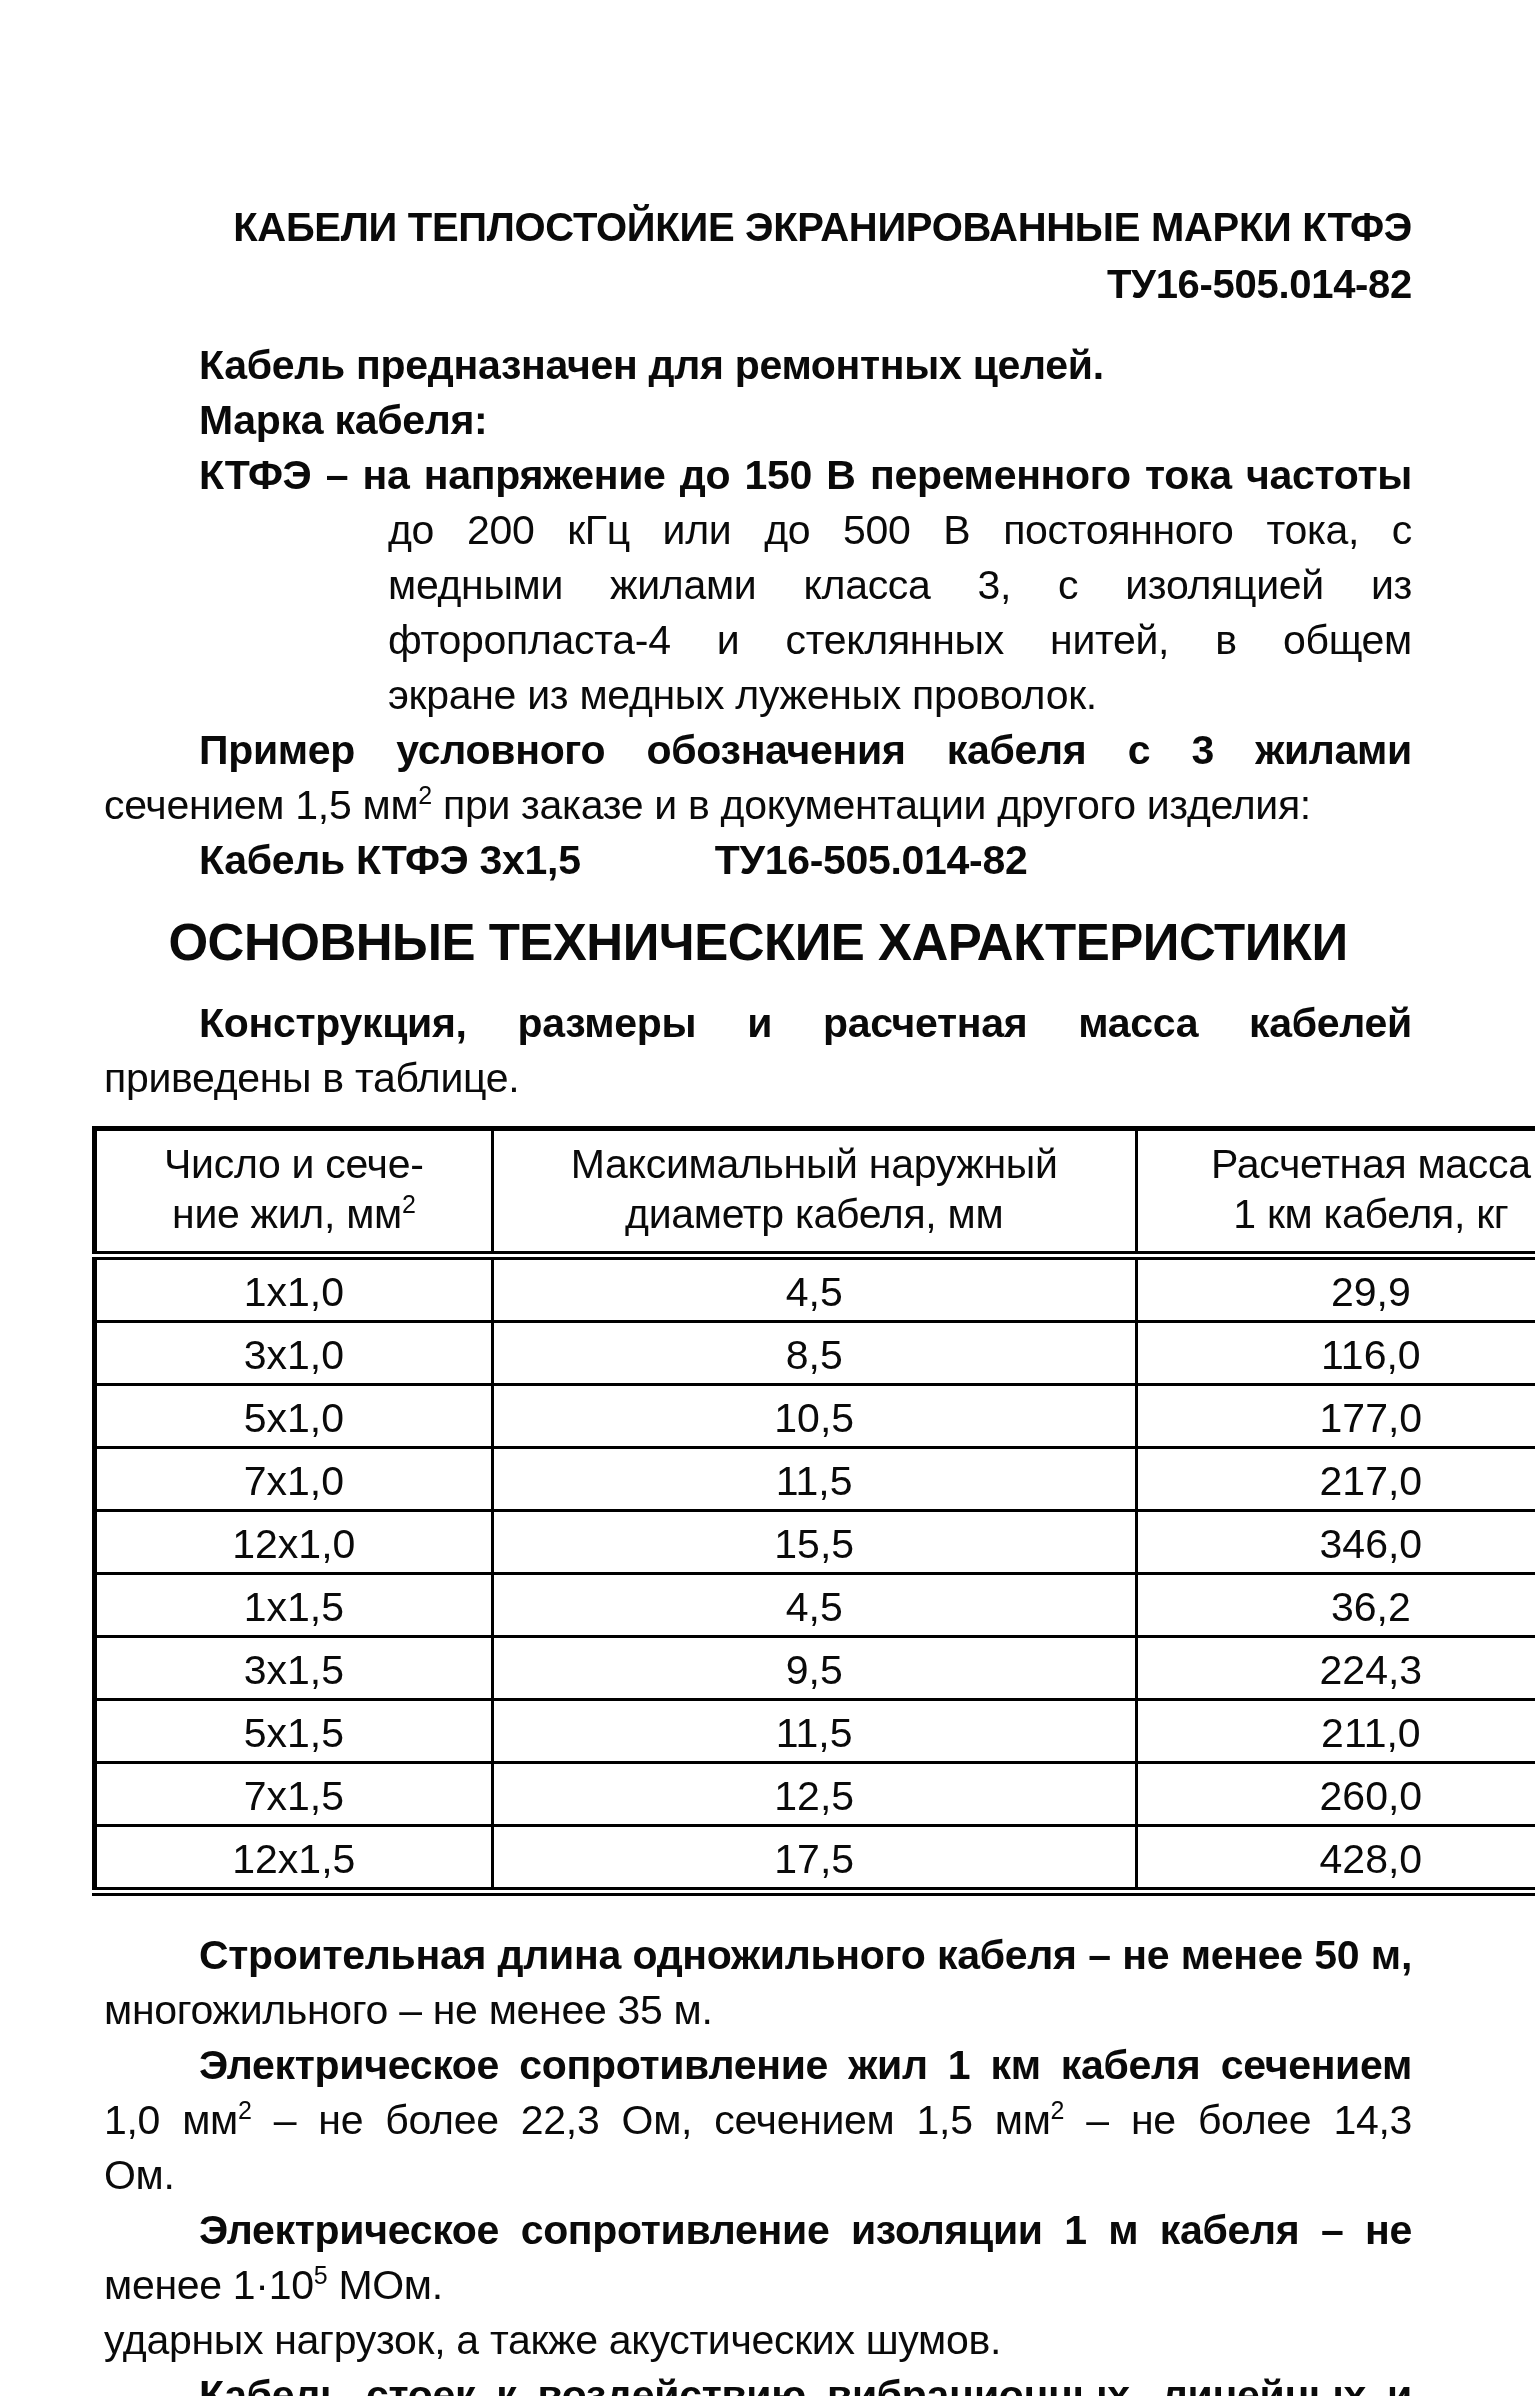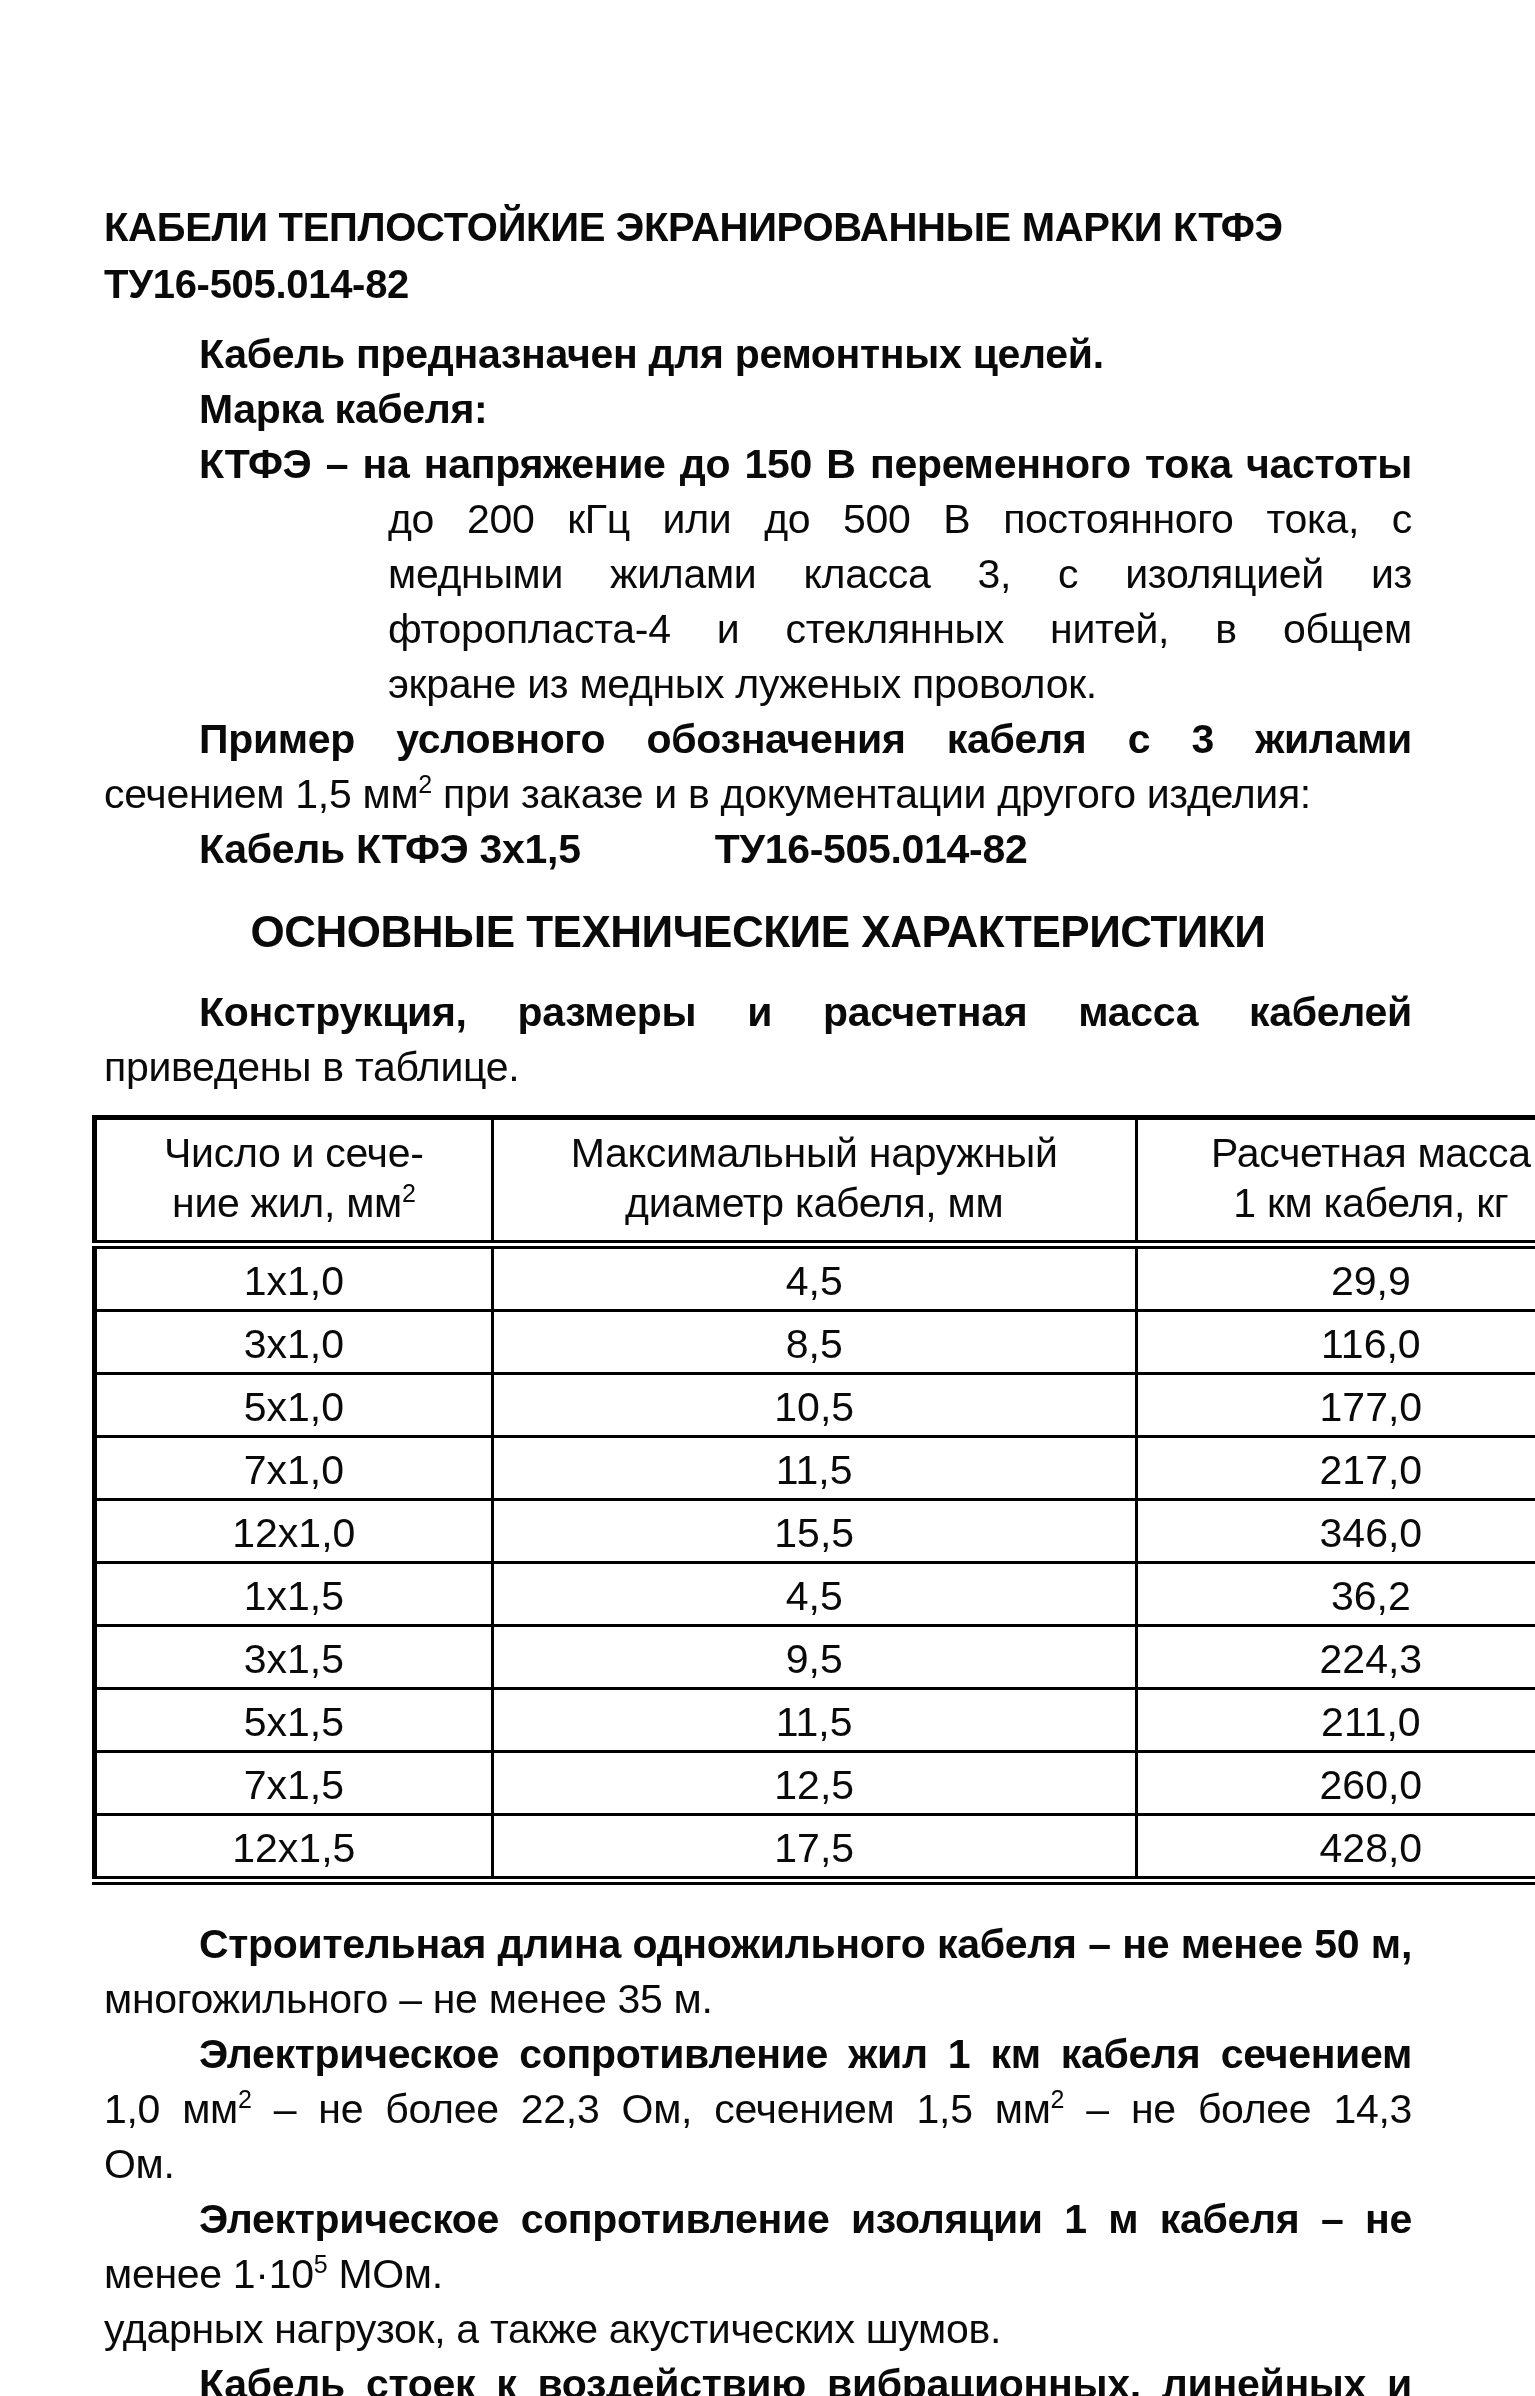--- a/index.html
+++ b/index.html
@@ -20,27 +20,27 @@
     overflow: hidden;
     -webkit-font-smoothing: antialiased;
   }
   .content {
     position: absolute;
     left: 104px;
     top: 199px;
     width: 1308px;
   }
   .doc-title {
-    text-align: left;
+    text-align: right;
     font-weight: bold;
     font-size: 40px;
     letter-spacing: -1px;
     line-height: 57px;
     white-space: nowrap;
-    margin: 0 0 14px 0;
+    margin: 0 0 25px 0;
   }
   .line {
     display: block;
     letter-spacing: -0.3px;
   }
   .j {
     text-align: justify;
     text-align-last: justify;
   }
   .indent {
@@ -53,21 +53,21 @@
   sup.s {
     font-size: 25px;
     line-height: 0;
     vertical-align: baseline;
     position: relative;
     top: -0.62em;
   }
   .section-heading {
     text-align: center;
     font-weight: bold;
-    font-size: 44px;
+    font-size: 51px;
     letter-spacing: -0.5px;
     line-height: 55px;
     margin: 27px 0 26px 0;
     white-space: nowrap;
   }
   .tabgap {
     display: inline-block;
     width: 134px;
   }
   table.spec {

